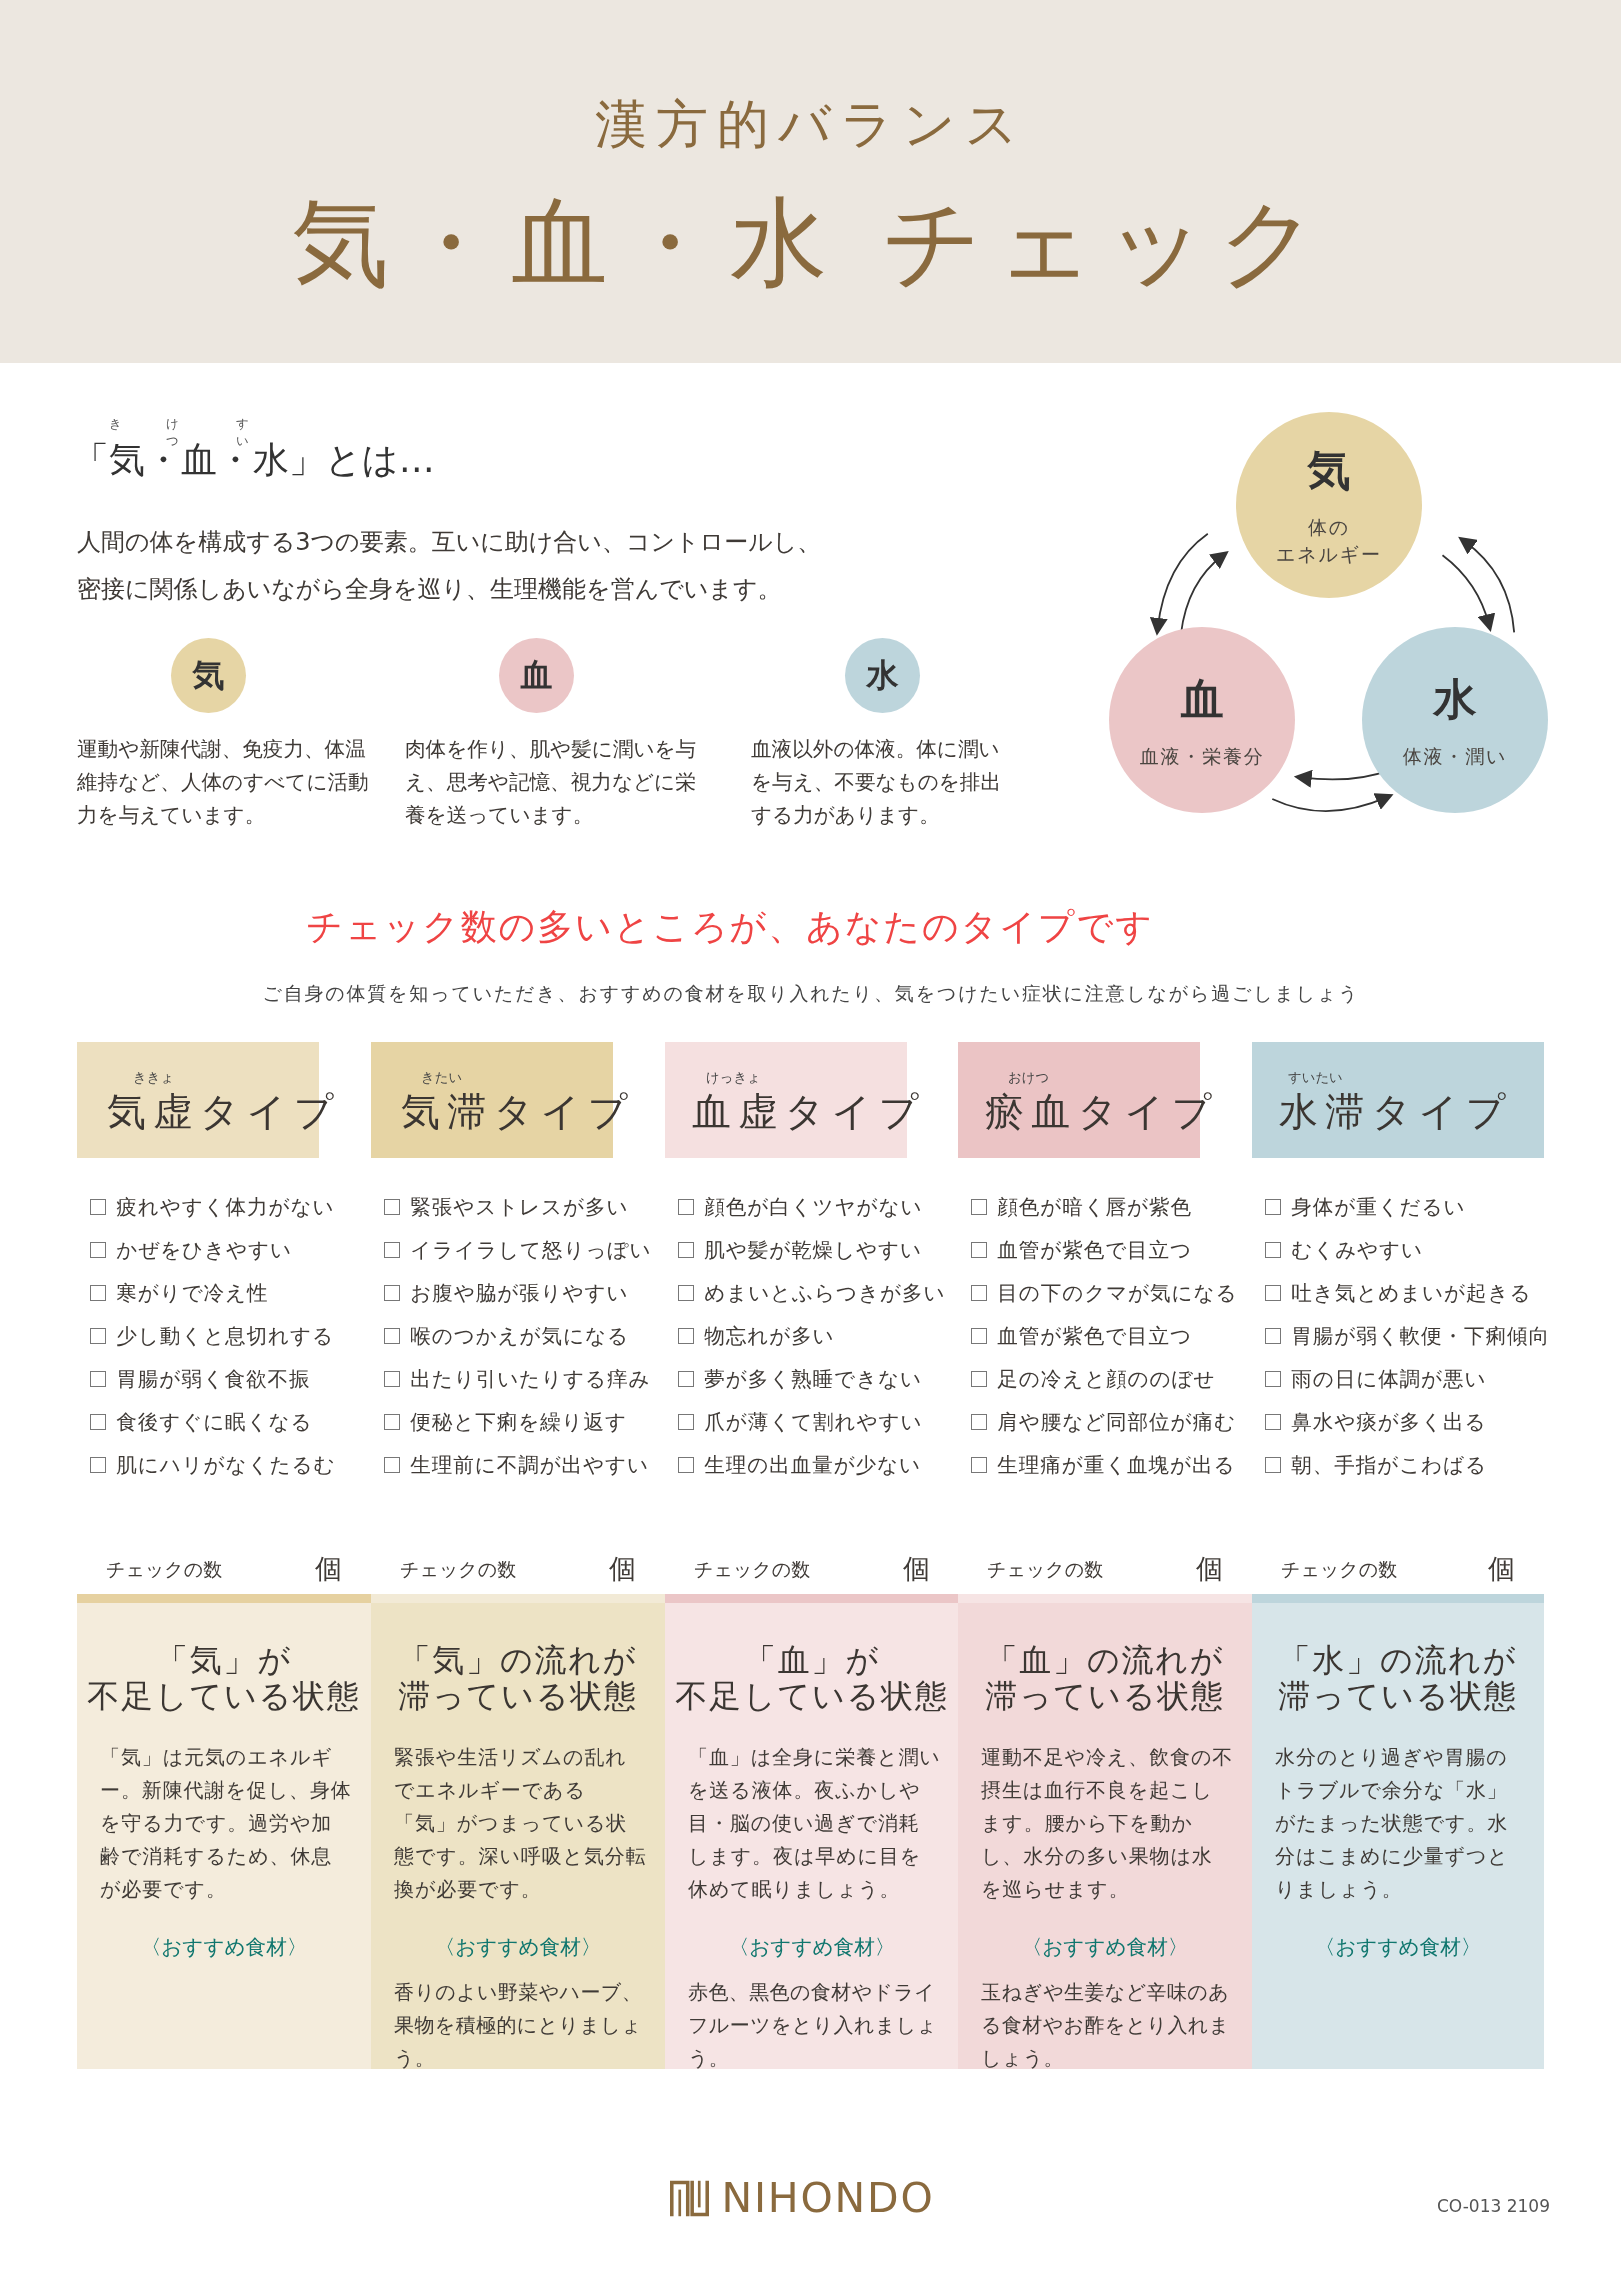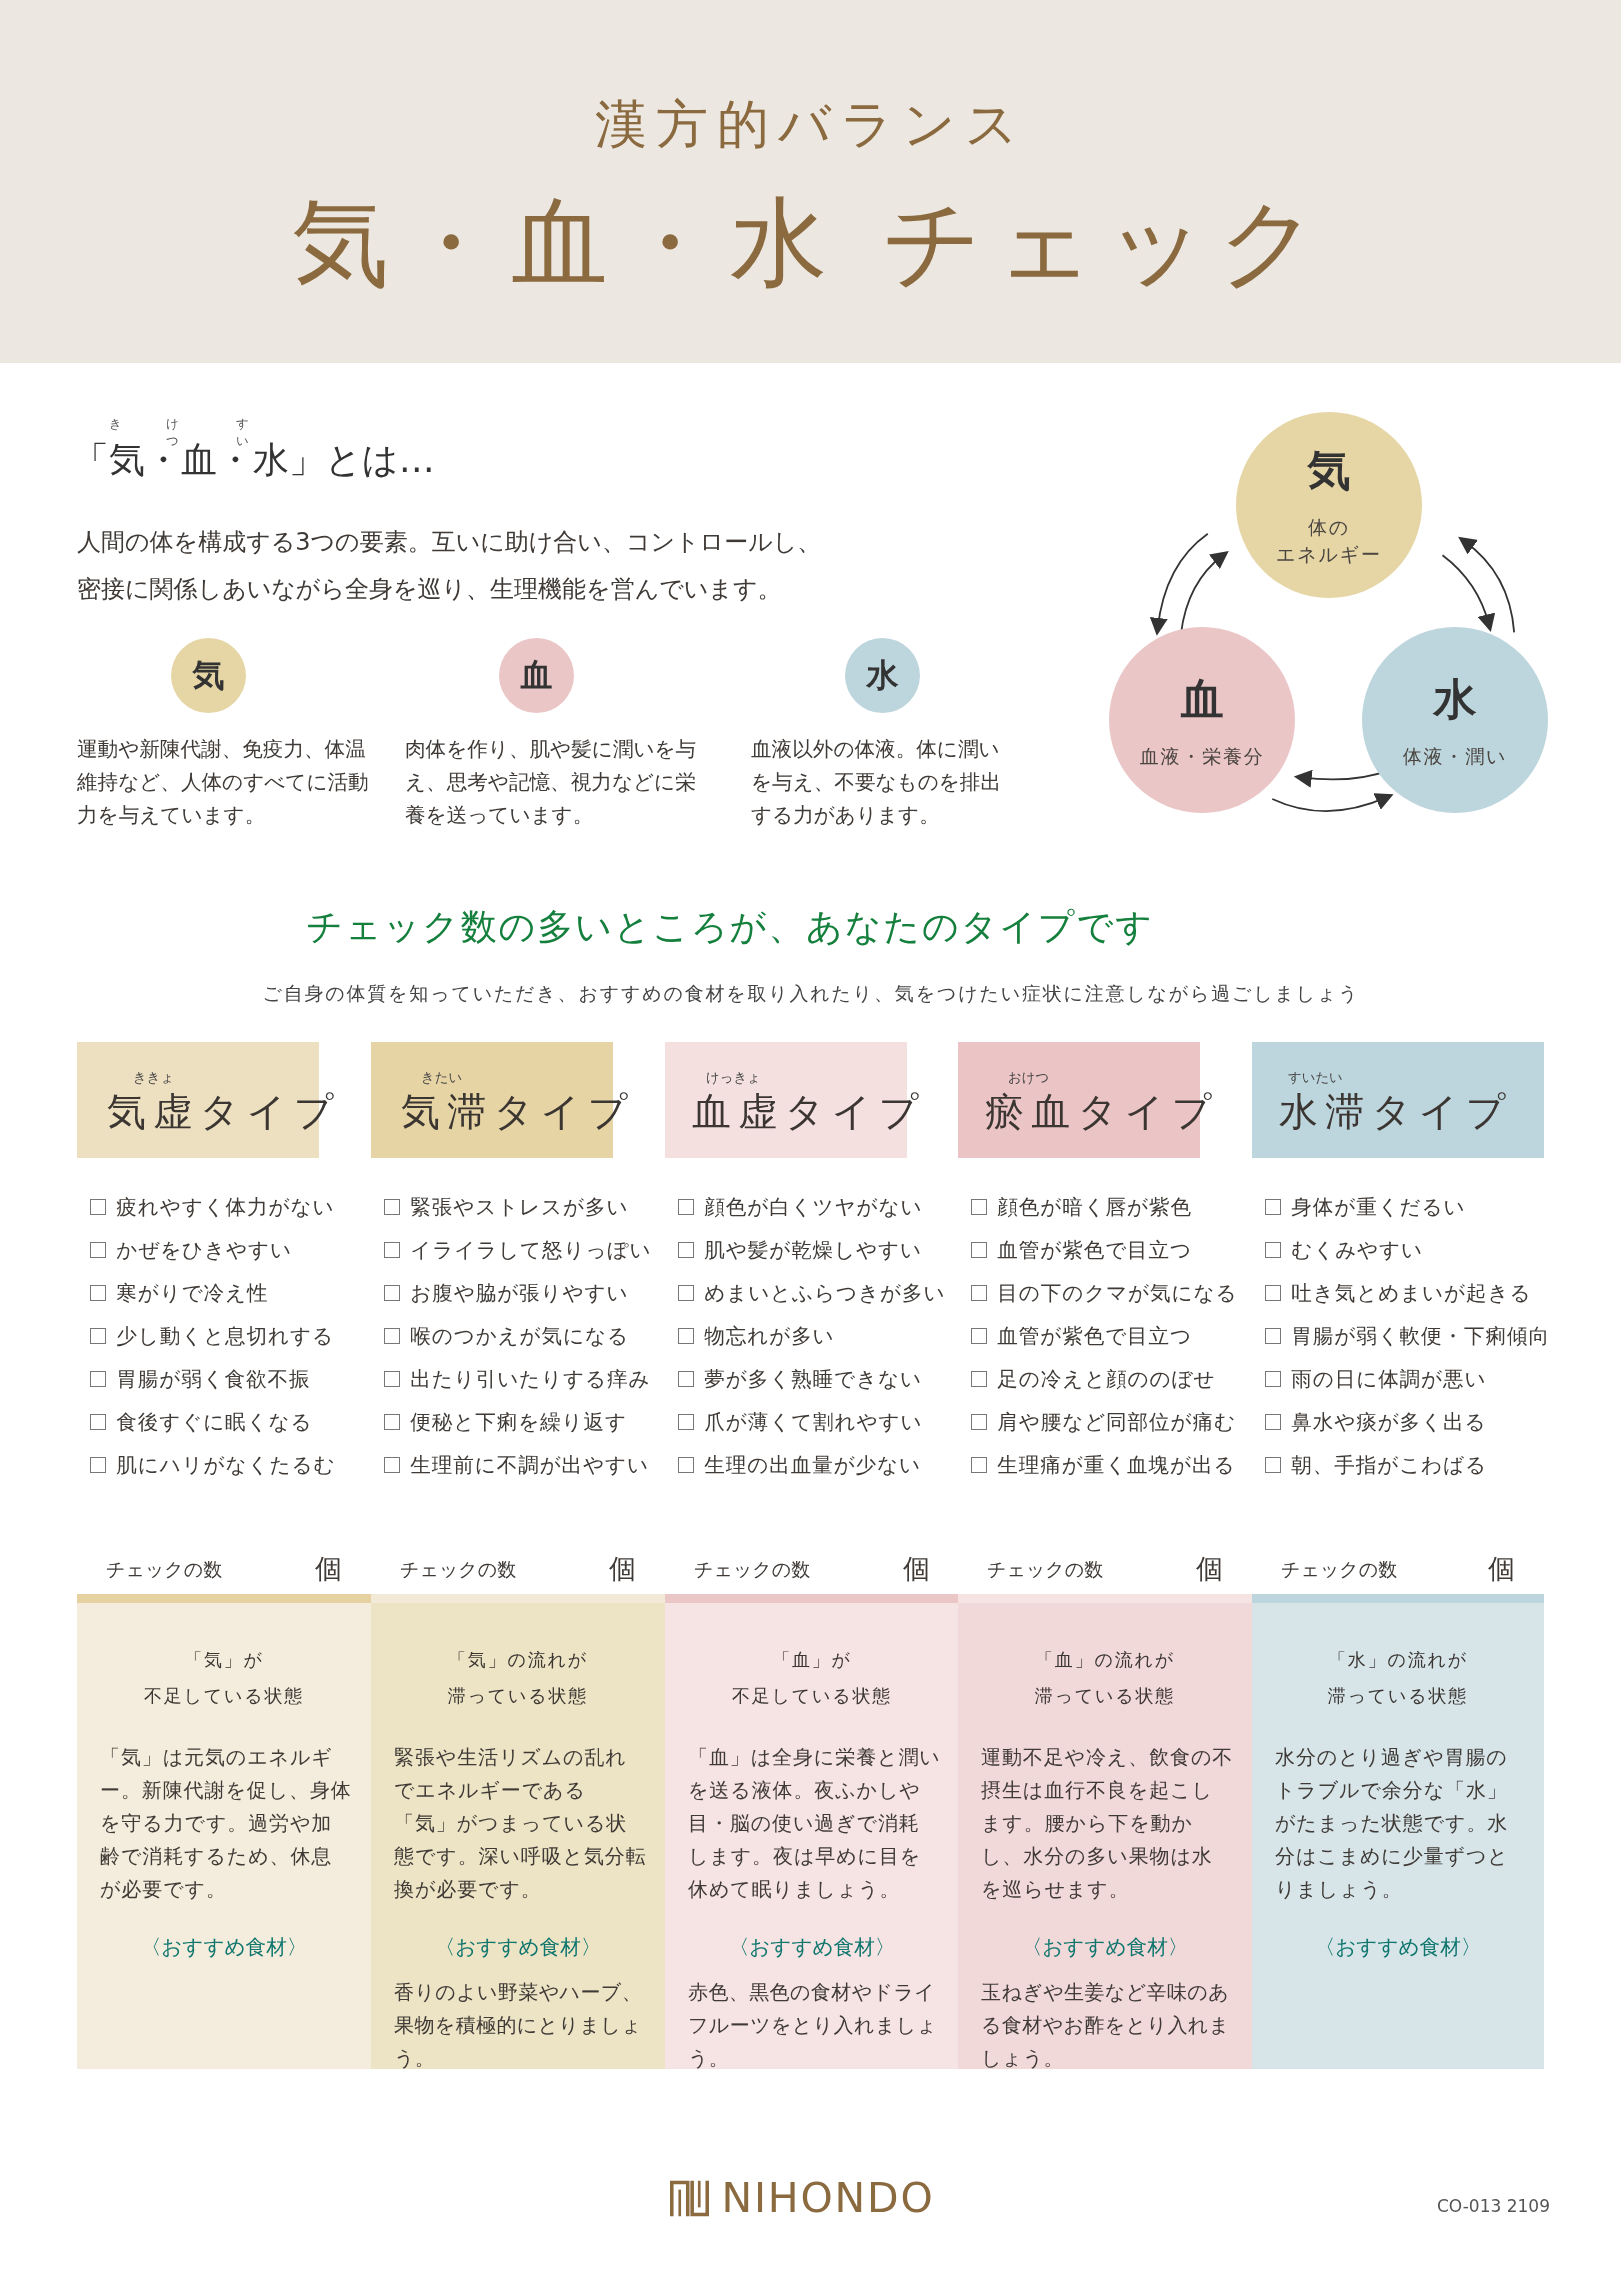--- a/index.html
+++ b/index.html
@@ -17,37 +17,37 @@
 
   .elem { position: absolute; top: 638px; width: 296px; }
   .elem .dot { width: 75px; height: 75px; border-radius: 50%; display: flex; align-items: center; justify-content: center; font-size: 32px; font-weight: bold; color: #333; margin-left: 94px; }
   .elem .desc { margin-top: 19.7px; font-size: 20.6px; line-height: 33px; color: #3f3a36; }
 
   .diagram { position: absolute; left: 1102px; top: 403px; width: 466px; height: 430px; }
   .circle { position: absolute; border-radius: 50%; display: flex; flex-direction: column; align-items: center; justify-content: center; }
   .circle .big { font-size: 43px; font-weight: bold; color: #333; }
   .circle .small { font-size: 19px; color: #4a4540; text-align: center; line-height: 27px; margin-top: 14px; letter-spacing: 1.8px; }
 
-  .section-title { position: absolute; left: 0; width: 1460px; top: 903px; text-align: center; font-size: 36px; color: #15803d; letter-spacing: 1.8px; }
+  .section-title { position: absolute; left: 0; width: 1460px; top: 903px; text-align: center; font-size: 36px; color: #ef4444; letter-spacing: 1.8px; }
   .section-sub { position: absolute; left: 0; width: 1622px; top: 981px; text-align: center; font-size: 19px; color: #444; letter-spacing: 1.8px; }
 
   .types { position: absolute; left: 77px; top: 1042px; width: 1467px; }
   .type-col { position: absolute; top: 0; width: 242px; }
   .type-head { height: 116px; position: relative; }
   .type-head .ruby { position: absolute; top: 27px; font-size: 13.4px; color: #444; }
   .type-head .name { position: absolute; top: 43px; font-size: 39px; letter-spacing: 7.2px; color: #3b3632; white-space: nowrap; }
   .checklist { position: absolute; top: 143px; left: 12.5px; list-style: none; }
   .checklist li { height: 43px; font-size: 20.6px; color: #3f3a36; display: flex; align-items: center; white-space: nowrap; letter-spacing: 0.9px; }
   .checkbox { width: 16px; height: 16px; border: 1.3px solid #777; margin-right: 10.7px; flex-shrink: 0; background: #fff; }
   .count-row { position: absolute; top: 502px; left: 0; width: 294px; height: 50px; font-family: Liberation Serif, serif; }
   .count-row .label { position: absolute; left: 29px; top: 12.5px; font-size: 19px; color: #3f3a36; }
   .count-row .unit { position: absolute; right: 29px; top: 7.2px; font-size: 27px; color: #3f3a36; }
   .bar { position: absolute; top: 552px; left: 0; width: 294px; height: 9px; }
   .panel { position: absolute; top: 561px; left: 0; width: 294px; height: 466px; }
-  .panel .state { position: absolute; top: 39px; left: 0; width: 100%; text-align: center; font-size: 18px; line-height: 36px; color: #3b3632; letter-spacing: 1.8px; }
+  .panel .state { position: absolute; top: 39px; left: 0; width: 100%; text-align: center; font-size: 32px; line-height: 36px; color: #3b3632; letter-spacing: 1.8px; }
   .panel .body { position: absolute; top: 138px; left: 23px; width: 253px; font-size: 20px; line-height: 33px; color: #3f3a36; letter-spacing: 0.9px; }
   .panel .rec-title { position: absolute; top: 330px; left: 0; width: 100%; text-align: center; font-size: 20.6px; color: #0f766e; }
   .panel .rec { position: absolute; top: 373px; left: 23px; width: 260px; font-size: 20px; line-height: 33px; color: #3f3a36; letter-spacing: 0.4px; }
 
   .footer-logo { position: absolute; left: 670px; top: 2174px; display: flex; align-items: center; }
   .footer-logo .mark { width: 39px; height: 39px; position: relative; }
   .footer-logo .brand { font-size: 41px; color: #8a6a3e; margin-left: 12.5px; letter-spacing: 1.8px; font-family: "DejaVu Sans", sans-serif; }
   .footer-code { position: absolute; left: 1437px; top: 2196px; font-size: 17px; color: #555; }
 </style>
 </head>

